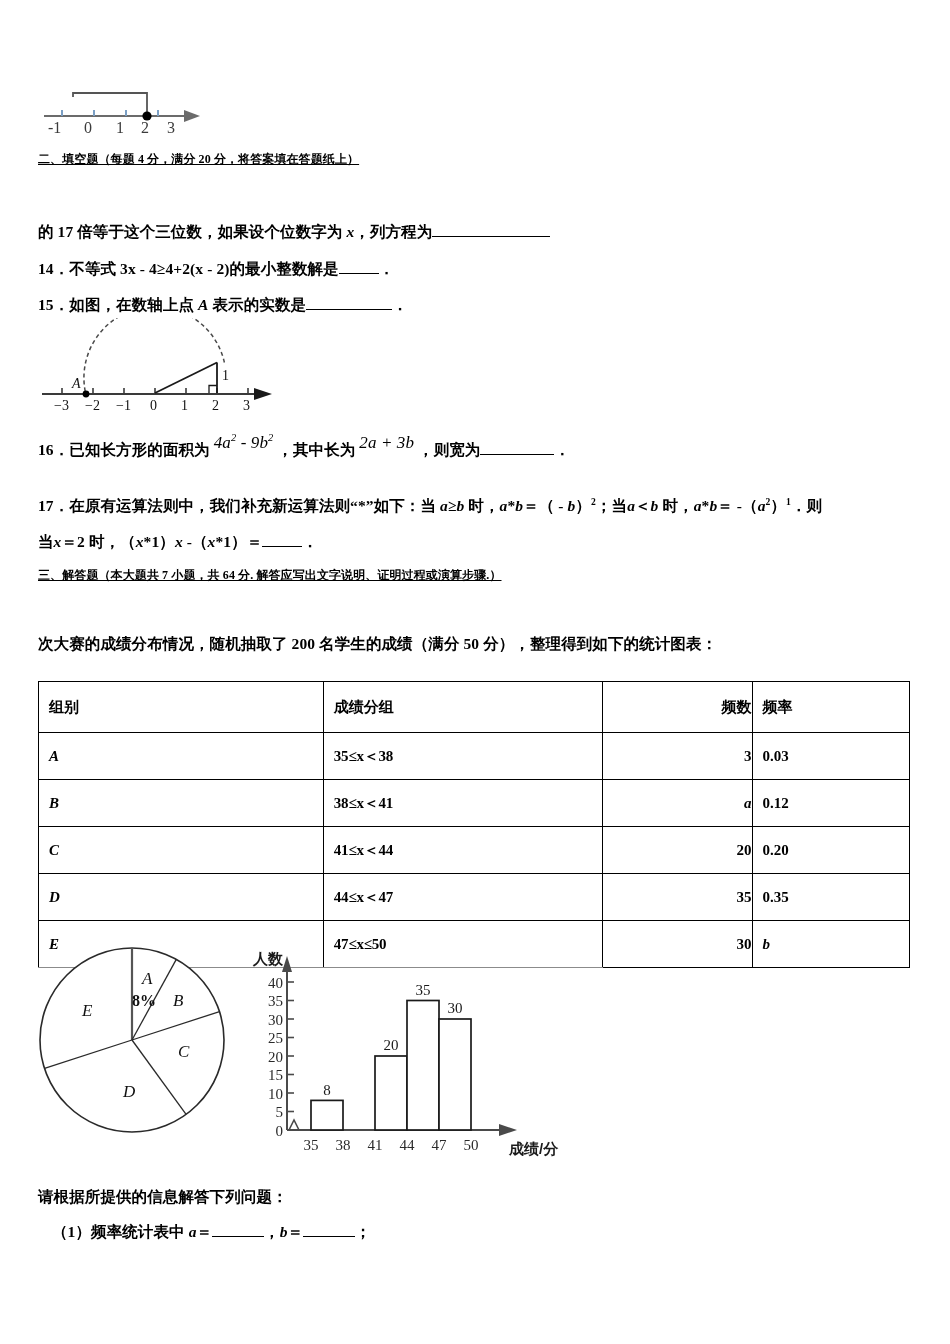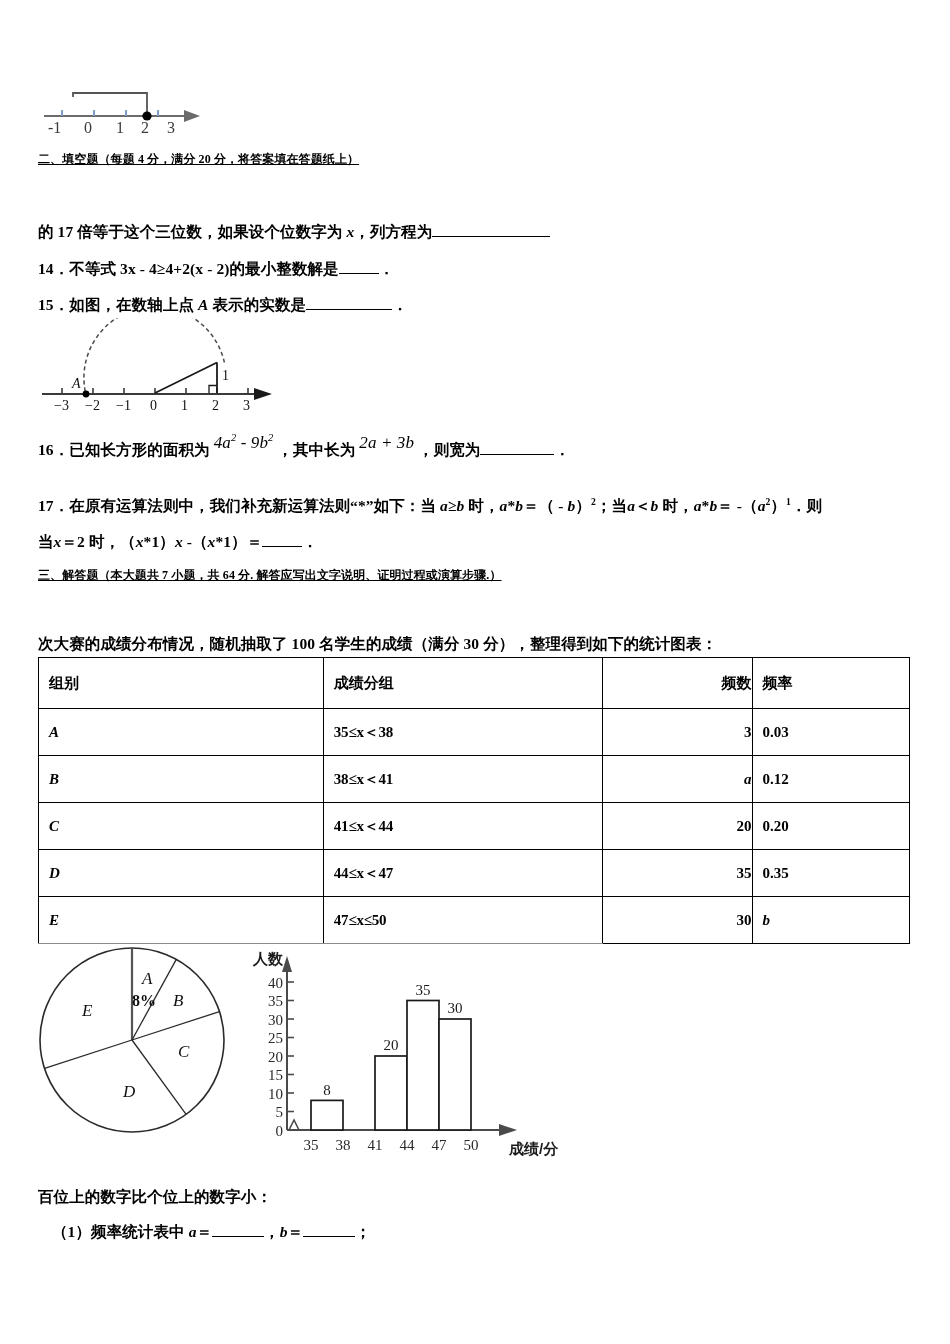--- a/index.html
+++ b/index.html
@@ -62,21 +62,21 @@
   
   .fig1 { position: absolute; left: 40px; top: 83px; width: 170px; height: 52px; }
 
   
   .fig2 { position: absolute; left: 36px; top: 318px; width: 250px; height: 96px; }
 
   
   .freq-table {
     position: absolute;
     left: 38px;
-    top: 657px;
+    top: 681px;
     width: 872px;
     border-collapse: collapse;
     font-weight: bold;
     font-size: 15px;
   }
   .freq-table td, .freq-table th {
     border: 1.3px solid #000;
     padding: 0;
     height: 46px;
     text-align: left;
@@ -188,21 +188,21 @@
 
   <div class="ln" style="left:38px; top:496px;">
     <span>17．</span><span>在原有运算法则中，我们补充新运算法则“*”如下：当 </span><span class="it">a</span>≥<span class="it">b</span> 时，<span class="it">a</span>*<span class="it">b</span>＝（ - <span class="it">b</span>）<sup>2</sup>；当<span class="it">a</span>＜<span class="it">b</span> 时，<span class="it">a</span>*<span class="it">b</span>＝ -（<span class="it">a</span><sup>2</sup>）<sup>1</sup>．则
   </div>
   <div class="ln" style="left:38px; top:532px;">
     当<span class="it">x</span>＝2 时，（<span class="it">x</span>*1）<span class="it">x</span> -（<span class="it">x</span>*1）＝<span class="blank b38"></span>．
   </div>
 
   <div class="ln sec" style="left:38px; top:565px;">三、解答题（本大题共 7 小题，共 64 分. 解答应写出文字说明、证明过程或演算步骤.）</div>
 
-  <div class="ln" style="left:38px; top:634px;">次大赛的成绩分布情况，随机抽取了 100 名学生的成绩（满分 30 分），整理得到如下的统计图表：</div>
+  <div class="ln" style="left:38px; top:634px;">次大赛的成绩分布情况，随机抽取了 200 名学生的成绩（满分 50 分），整理得到如下的统计图表：</div>
 
   <table class="freq-table">
     <tbody>
       <tr class="hdr">
         <td class="c0">组别</td>
         <td class="c1">成绩分组</td>
         <td class="c2">频数</td>
         <td class="c3">频率</td>
       </tr>
       <tr>
@@ -317,18 +317,18 @@
           <text x="198" y="208">47</text>
           <text x="230" y="208">50</text>
         </g>
 
         <text class="cn-label" x="12" y="22" font-size="15" fill="#1a1a1a">人数</text>
         <text class="cn-label" x="268" y="212" font-size="15" fill="#1a1a1a">成绩/分</text>
       </svg>
     </div>
   </div>
 
-  <div class="ln" style="left:38px; top:1187px;">百位上的数字比个位上的数字小：</div>
+  <div class="ln" style="left:38px; top:1187px;">请根据所提供的信息解答下列问题：</div>
   <div class="ln" style="left:52px; top:1222px;">
     <span>（1）频率统计表中 </span><span class="it">a</span>＝<span class="blank b50"></span><span>，</span><span class="it">b</span>＝<span class="blank b50"></span><span>；</span>
   </div>
 
 </div>
 
 </body></html>

